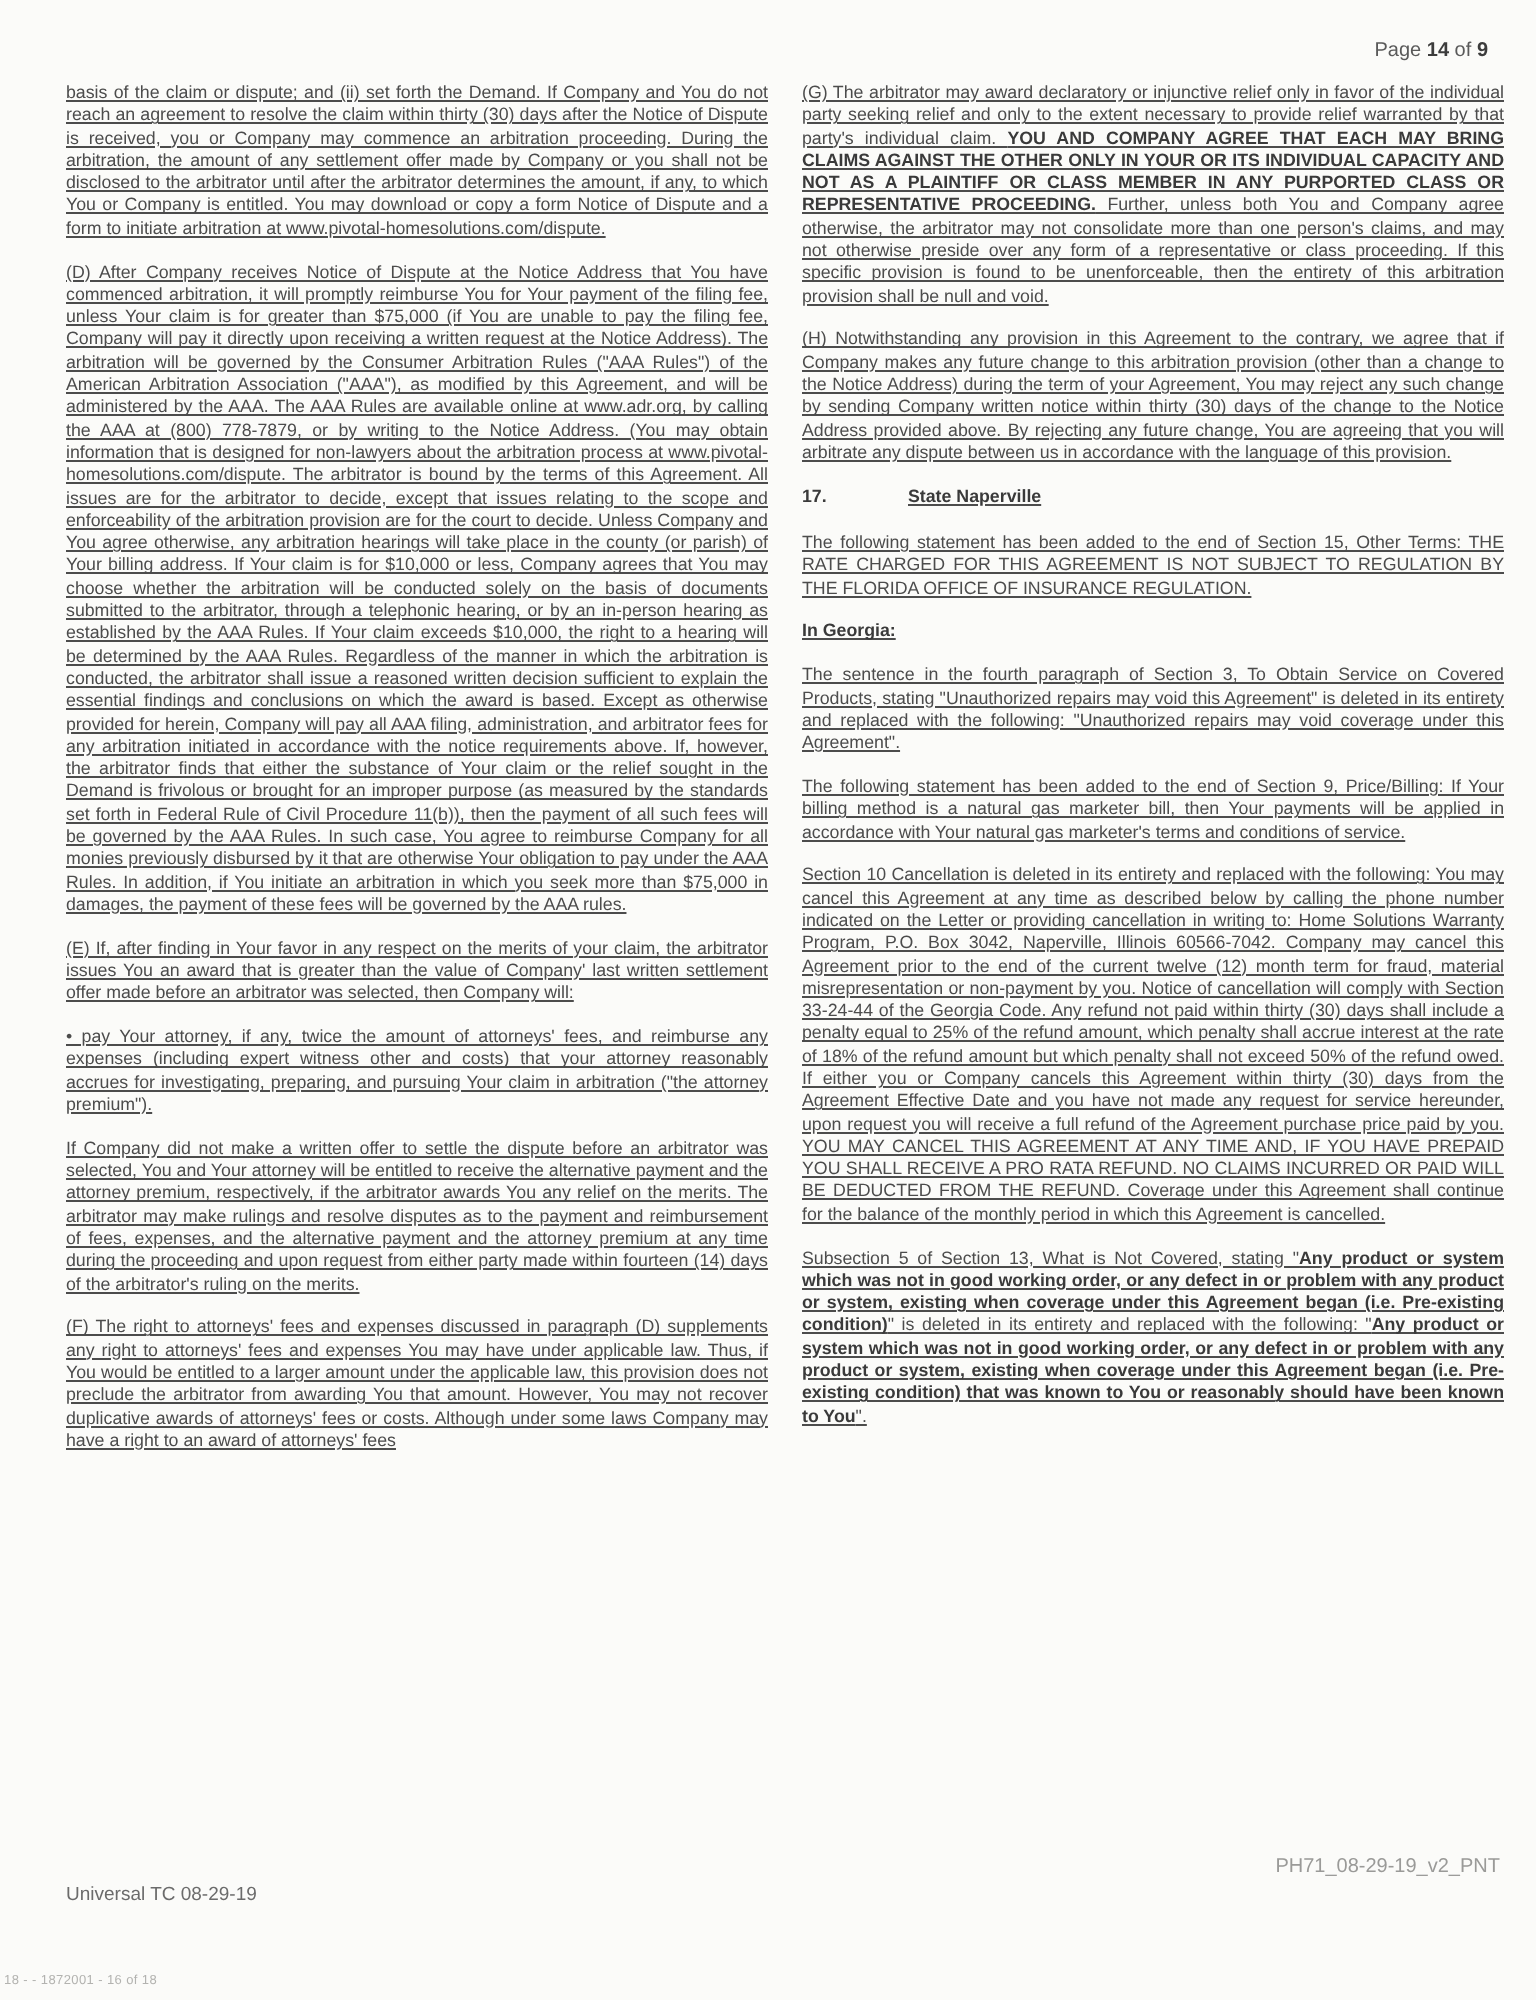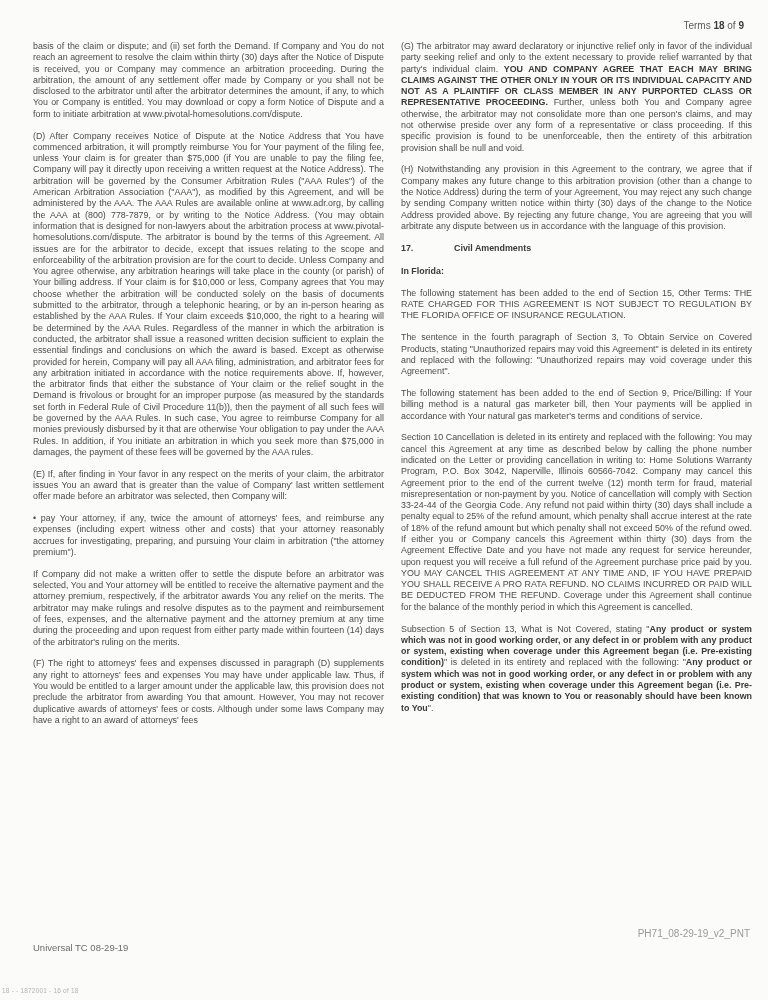--- a/index.html
+++ b/index.html
@@ -14,21 +14,21 @@
   .page-header{
     position:absolute;top:20px;right:24px;font-size:10px;color:#5a5a5a;
   }
   .page-header .b{font-weight:bold;color:#3c3c3c;}
   .columns{
     position:absolute;top:41px;left:33px;width:719px;
     display:flex;gap:17px;
   }
   .col{
     width:351px;font-size:8.9px;line-height:11.3px;text-align:justify;
-    color:#4c4c4c;overflow-wrap:break-word;
+    color:#4c4c4c;overflow-wrap:break-word;text-decoration:underline;
   }
   .para{margin:0 0 10.5px 0;}
   .para .b{font-weight:bold;color:#3a3a3a;}
   .para.section-heading{text-align:left;font-weight:bold;color:#3a3a3a;margin:3px 0 12px 0;}
   .para.section-heading .num{display:inline-block;width:53px;}
   .para.subheading{text-align:left;font-weight:bold;color:#3a3a3a;}
   .footer-left{
     position:absolute;left:33px;top:942px;font-size:9.5px;color:#6b6b6b;text-align:right;
   }
   .footer-right{
@@ -37,37 +37,37 @@
   .footer-corner{
     position:absolute;left:2px;top:987px;font-size:6.5px;color:#b3b3b0;
     letter-spacing:.2px;
   }
 </style>
 </head>
 <body>
 
 <div class="page">
 
-  <div class="page-header"><span>Terms </span><span class="b">18</span><span> of </span><span class="b">9</span></div>
+  <div class="page-header"><span>Page </span><span class="b">14</span><span> of </span><span class="b">9</span></div>
 
   <div class="columns">
     <div class="col" id="col-left">
         <p class="para body"><span class="">basis of the claim or dispute; and (ii) set forth the Demand. If Company and You do not reach an agreement to resolve the claim within thirty (30) days after the Notice of Dispute is received, you or Company may commence an arbitration proceeding. During the arbitration, the amount of any settlement offer made by Company or you shall not be disclosed to the arbitrator until after the arbitrator determines the amount, if any, to which You or Company is entitled. You may download or copy a form Notice of Dispute and a form to initiate arbitration at www.pivotal-homesolutions.com/dispute.</span></p>
         <p class="para body"><span class="">(D) After Company receives Notice of Dispute at the Notice Address that You have commenced arbitration, it will promptly reimburse You for Your payment of the filing fee, unless Your claim is for greater than $75,000 (if You are unable to pay the filing fee, Company will pay it directly upon receiving a written request at the Notice Address). The arbitration will be governed by the Consumer Arbitration Rules ("AAA Rules") of the American Arbitration Association ("AAA"), as modified by this Agreement, and will be administered by the AAA. The AAA Rules are available online at www.adr.org, by calling the AAA at (800) 778-7879, or by writing to the Notice Address. (You may obtain information that is designed for non-lawyers about the arbitration process at www.pivotal-homesolutions.com/dispute. The arbitrator is bound by the terms of this Agreement. All issues are for the arbitrator to decide, except that issues relating to the scope and enforceability of the arbitration provision are for the court to decide. Unless Company and You agree otherwise, any arbitration hearings will take place in the county (or parish) of Your billing address. If Your claim is for $10,000 or less, Company agrees that You may choose whether the arbitration will be conducted solely on the basis of documents submitted to the arbitrator, through a telephonic hearing, or by an in-person hearing as established by the AAA Rules. If Your claim exceeds $10,000, the right to a hearing will be determined by the AAA Rules. Regardless of the manner in which the arbitration is conducted, the arbitrator shall issue a reasoned written decision sufficient to explain the essential findings and conclusions on which the award is based. Except as otherwise provided for herein, Company will pay all AAA filing, administration, and arbitrator fees for any arbitration initiated in accordance with the notice requirements above. If, however, the arbitrator finds that either the substance of Your claim or the relief sought in the Demand is frivolous or brought for an improper purpose (as measured by the standards set forth in Federal Rule of Civil Procedure 11(b)), then the payment of all such fees will be governed by the AAA Rules. In such case, You agree to reimburse Company for all monies previously disbursed by it that are otherwise Your obligation to pay under the AAA Rules. In addition, if You initiate an arbitration in which you seek more than $75,000 in damages, the payment of these fees will be governed by the AAA rules.</span></p>
         <p class="para body"><span class="">(E) If, after finding in Your favor in any respect on the merits of your claim, the arbitrator issues You an award that is greater than the value of Company' last written settlement offer made before an arbitrator was selected, then Company will:</span></p>
         <p class="para bullet"><span class="">• pay Your attorney, if any, twice the amount of attorneys' fees, and reimburse any expenses (including expert witness other and costs) that your attorney reasonably accrues for investigating, preparing, and pursuing Your claim in arbitration ("the attorney premium").</span></p>
         <p class="para body"><span class="">If Company did not make a written offer to settle the dispute before an arbitrator was selected, You and Your attorney will be entitled to receive the alternative payment and the attorney premium, respectively, if the arbitrator awards You any relief on the merits. The arbitrator may make rulings and resolve disputes as to the payment and reimbursement of fees, expenses, and the alternative payment and the attorney premium at any time during the proceeding and upon request from either party made within fourteen (14) days of the arbitrator's ruling on the merits.</span></p>
         <p class="para body"><span class="">(F) The right to attorneys' fees and expenses discussed in paragraph (D) supplements any right to attorneys' fees and expenses You may have under applicable law. Thus, if You would be entitled to a larger amount under the applicable law, this provision does not preclude the arbitrator from awarding You that amount. However, You may not recover duplicative awards of attorneys' fees or costs. Although under some laws Company may have a right to an award of attorneys' fees</span></p>
       </div>
     <div class="col" id="col-right">
         <p class="para body"><span class="">(G) The arbitrator may award declaratory or injunctive relief only in favor of the individual party seeking relief and only to the extent necessary to provide relief warranted by that party's individual claim. </span><span class="b ">YOU AND COMPANY AGREE THAT EACH MAY BRING CLAIMS AGAINST THE OTHER ONLY IN YOUR OR ITS INDIVIDUAL CAPACITY AND NOT AS A PLAINTIFF OR CLASS MEMBER IN ANY PURPORTED CLASS OR REPRESENTATIVE PROCEEDING.</span><span class=""> Further, unless both You and Company agree otherwise, the arbitrator may not consolidate more than one person's claims, and may not otherwise preside over any form of a representative or class proceeding. If this specific provision is found to be unenforceable, then the entirety of this arbitration provision shall be null and void.</span></p>
         <p class="para body"><span class="">(H) Notwithstanding any provision in this Agreement to the contrary, we agree that if Company makes any future change to this arbitration provision (other than a change to the Notice Address) during the term of your Agreement, You may reject any such change by sending Company written notice within thirty (30) days of the change to the Notice Address provided above. By rejecting any future change, You are agreeing that you will arbitrate any dispute between us in accordance with the language of this provision.</span></p>
-        <p class="para section-heading"><span class="b num">17.</span><span class="b ">Civil Amendments</span></p>
-        <p class="para subheading"><span class="b ">In Florida:</span></p>
+        <p class="para section-heading"><span class="b num">17.</span><span class="b ">State Naperville</span></p>
         <p class="para body"><span class="">The following statement has been added to the end of Section 15, Other Terms: THE RATE CHARGED FOR THIS AGREEMENT IS NOT SUBJECT TO REGULATION BY THE FLORIDA OFFICE OF INSURANCE REGULATION.</span></p>
+        <p class="para subheading"><span class="b ">In Georgia:</span></p>
         <p class="para body"><span class="">The sentence in the fourth paragraph of Section 3, To Obtain Service on Covered Products, stating "Unauthorized repairs may void this Agreement" is deleted in its entirety and replaced with the following: "Unauthorized repairs may void coverage under this Agreement".</span></p>
         <p class="para body"><span class="">The following statement has been added to the end of Section 9, Price/Billing: If Your billing method is a natural gas marketer bill, then Your payments will be applied in accordance with Your natural gas marketer's terms and conditions of service.</span></p>
         <p class="para body"><span class="">Section 10 Cancellation is deleted in its entirety and replaced with the following: You may cancel this Agreement at any time as described below by calling the phone number indicated on the Letter or providing cancellation in writing to: Home Solutions Warranty Program, P.O. Box 3042, Naperville, Illinois 60566-7042. Company may cancel this Agreement prior to the end of the current twelve (12) month term for fraud, material misrepresentation or non-payment by you. Notice of cancellation will comply with Section 33-24-44 of the Georgia Code. Any refund not paid within thirty (30) days shall include a penalty equal to 25% of the refund amount, which penalty shall accrue interest at the rate of 18% of the refund amount but which penalty shall not exceed 50% of the refund owed. If either you or Company cancels this Agreement within thirty (30) days from the Agreement Effective Date and you have not made any request for service hereunder, upon request you will receive a full refund of the Agreement purchase price paid by you. YOU MAY CANCEL THIS AGREEMENT AT ANY TIME AND, IF YOU HAVE PREPAID YOU SHALL RECEIVE A PRO RATA REFUND. NO CLAIMS INCURRED OR PAID WILL BE DEDUCTED FROM THE REFUND. Coverage under this Agreement shall continue for the balance of the monthly period in which this Agreement is cancelled.</span></p>
         <p class="para body"><span class="">Subsection 5 of Section 13, What is Not Covered, stating "</span><span class="b ">Any product or system which was not in good working order, or any defect in or problem with any product or system, existing when coverage under this Agreement began (i.e. Pre-existing condition)</span><span class="">" is deleted in its entirety and replaced with the following: "</span><span class="b ">Any product or system which was not in good working order, or any defect in or problem with any product or system, existing when coverage under this Agreement began (i.e. Pre-existing condition) that was known to You or reasonably should have been known to You</span><span class="">".</span></p>
       </div>
   </div>
 
   <div class="footer-left">Universal TC 08-29-19</div>
   <div class="footer-right">PH71_08-29-19_v2_PNT</div>
   <div class="footer-corner">18 - - 1872001 - 16 of 18</div>

